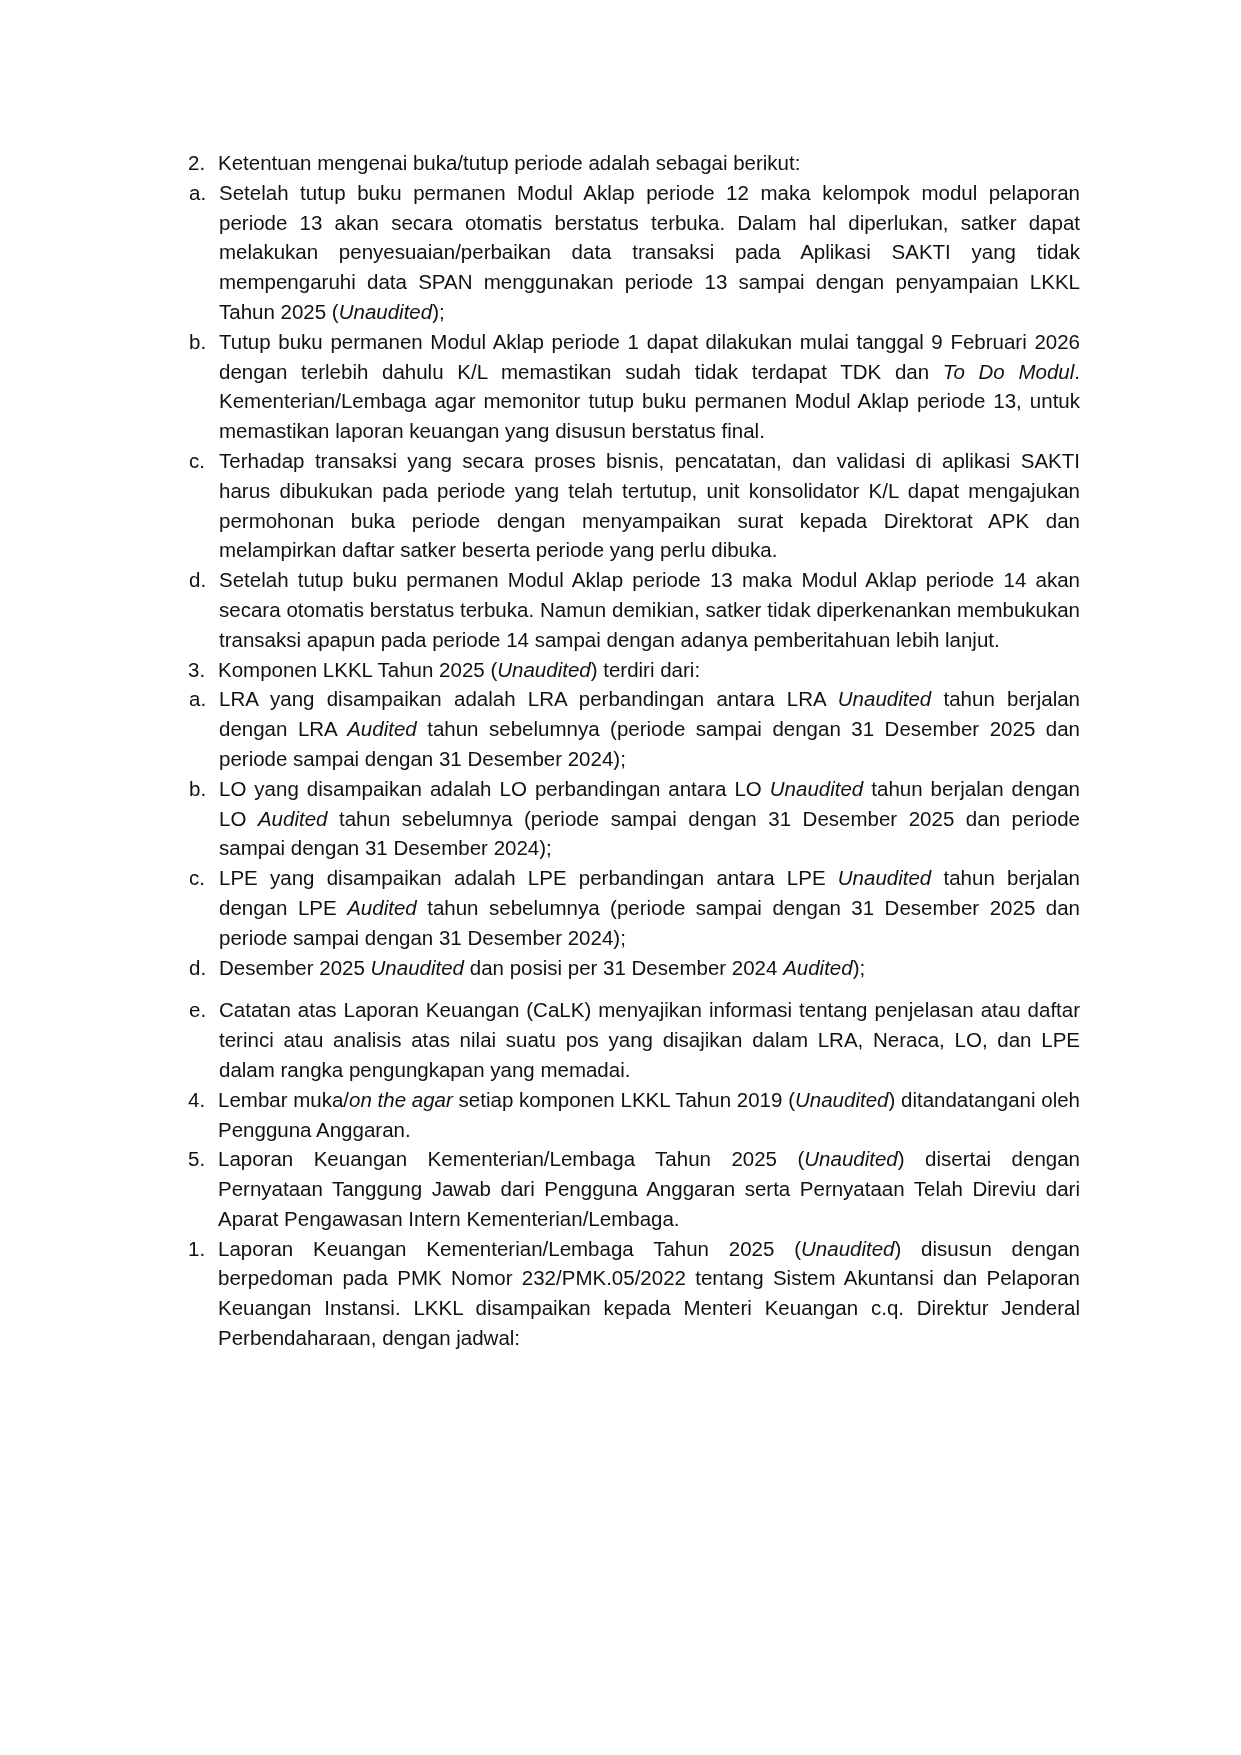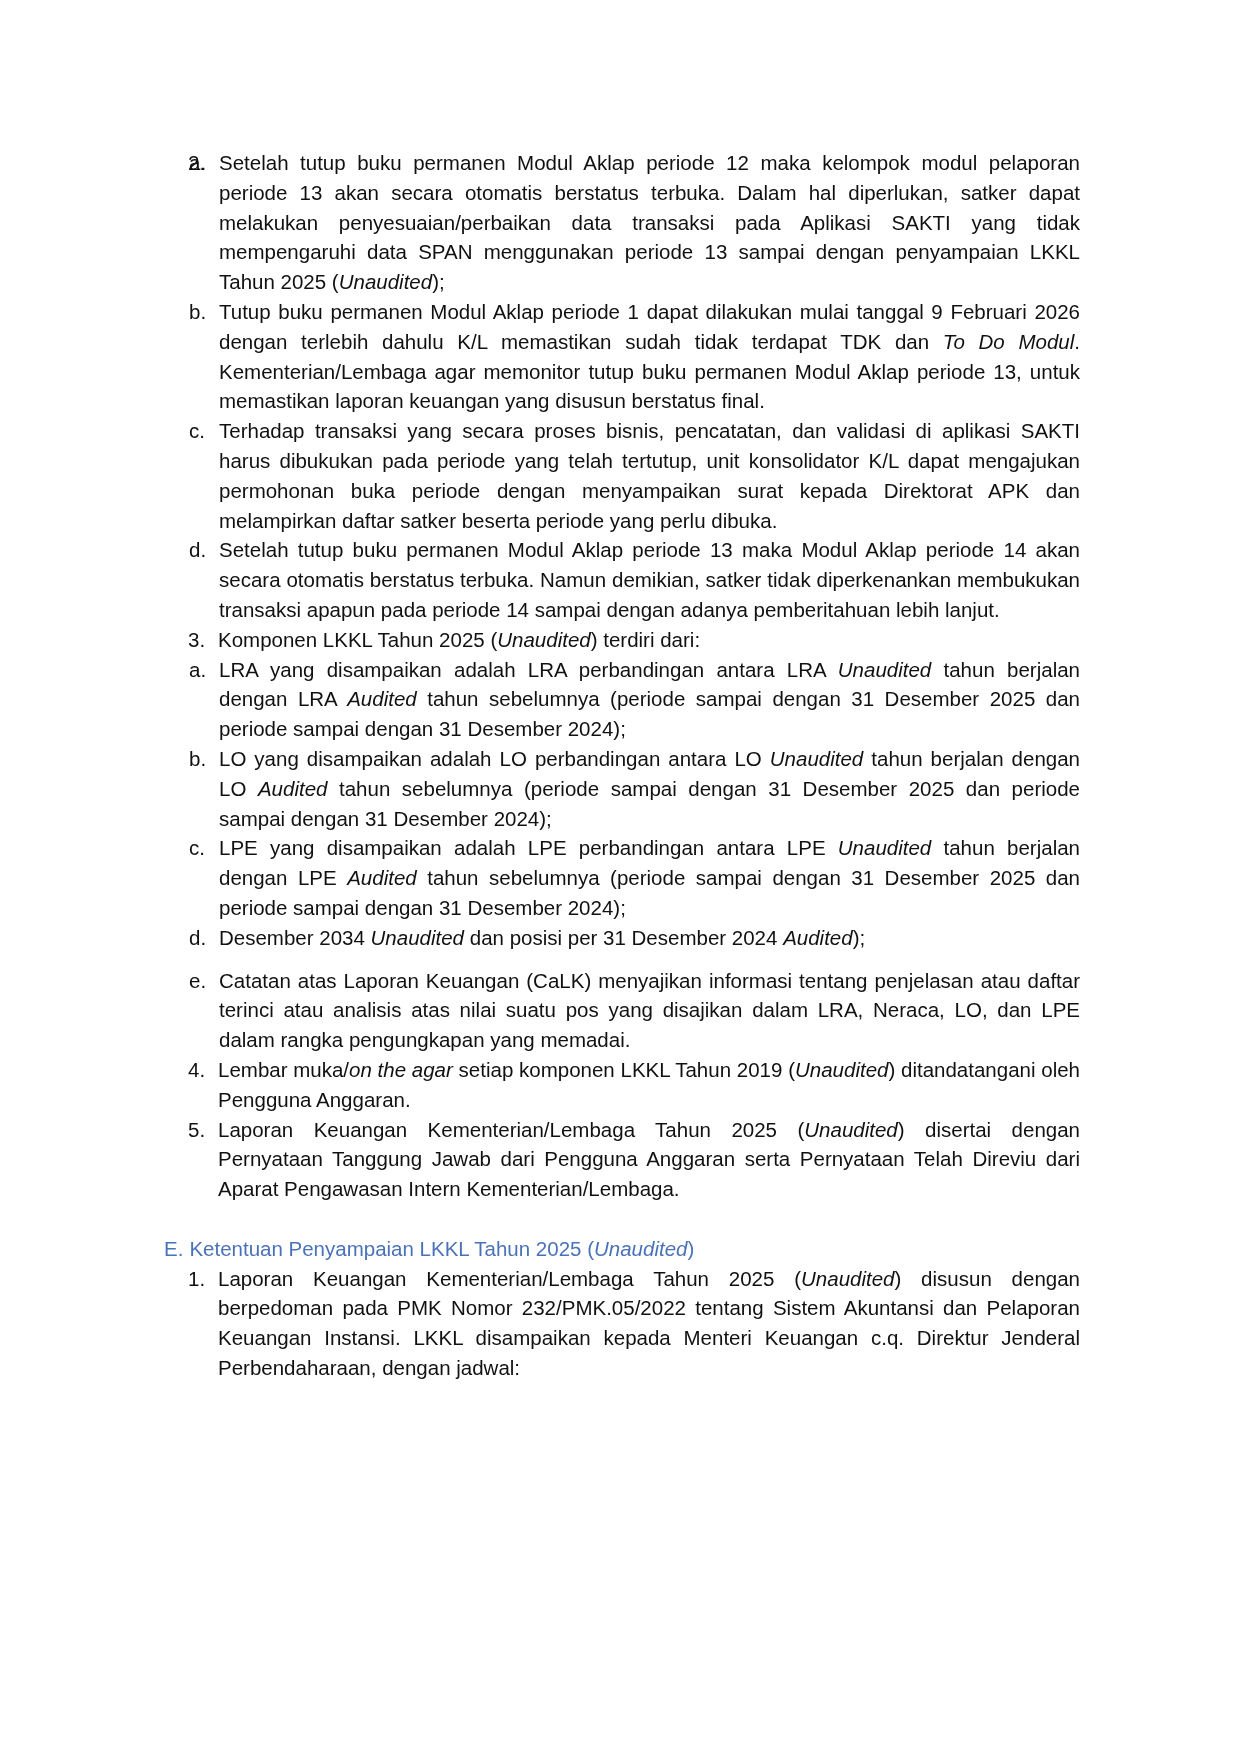--- a/index.html
+++ b/index.html
@@ -28,20 +28,21 @@
   .nowrap-block { display: block; }
 </style>
 </head>
 <body>
 
 <div class="page">
   <div class="content">
 
     <div class="item lastline-left">
       <span class="marker">2.</span>
+      <span>Ketentuan mengenai buka/tutup periode adalah sebagai berikut:</span>
     </div>
     <div class="sub">
       <div class="item lastline-left">
         <span class="marker">a.</span>
         <span>Setelah tutup buku permanen Modul Aklap periode 12 maka kelompok modul pelaporan periode 13 akan secara otomatis berstatus terbuka. Dalam hal diperlukan, satker dapat melakukan penyesuaian/perbaikan data transaksi pada Aplikasi SAKTI yang tidak mempengaruhi data SPAN menggunakan periode 13 sampai dengan penyampaian LKKL Tahun 2025 (</span><em>Unaudited</em><span>);</span>
       </div>
       <div class="item lastline-left">
         <span class="marker">b.</span>
         <span>Tutup buku permanen Modul Aklap periode 1 dapat dilakukan mulai tanggal 9 Februari 2026 dengan terlebih dahulu K/L memastikan sudah tidak terdapat TDK dan </span><em>To Do Modul</em><span>. Kementerian/Lembaga agar memonitor tutup buku permanen Modul Aklap periode 13, untuk memastikan laporan keuangan yang disusun berstatus final.</span>
       </div>
@@ -67,41 +68,38 @@
       <div class="item lastline-left">
         <span class="marker">b.</span>
         <span>LO yang disampaikan adalah LO perbandingan antara LO </span><em>Unaudited</em><span> tahun berjalan dengan LO </span><em>Audited</em><span> tahun sebelumnya (periode sampai dengan 31 Desember 2025 dan periode sampai dengan 31 Desember 2024);</span>
       </div>
       <div class="item lastline-left">
         <span class="marker">c.</span>
         <span>LPE yang disampaikan adalah LPE perbandingan antara LPE </span><em>Unaudited</em><span> tahun berjalan dengan LPE </span><em>Audited</em><span> tahun sebelumnya (periode sampai dengan 31 Desember 2025 dan periode sampai dengan 31 Desember 2024);</span>
       </div>
       <div class="item">
         <span class="marker">d.</span>
-        <span class="nowrap-block lastline-left"><span>Desember 2034 </span><em>Unaudited</em><span> dan posisi per 31 Desember 2024 </span><em>Audited</em><span>);</span></span>
+        <span class="nowrap-block lastline-left"><span>Desember 2025 </span><em>Unaudited</em><span> dan posisi per 31 Desember 2024 </span><em>Audited</em><span>);</span></span>
       </div>
       <div class="item lastline-left gap-before">
         <span class="marker">e.</span>
         <span>Catatan atas Laporan Keuangan (CaLK) menyajikan informasi tentang penjelasan atau daftar terinci atau analisis atas nilai suatu pos yang disajikan dalam LRA, Neraca, LO, dan LPE dalam rangka pengungkapan yang memadai.</span>
       </div>
     </div>
 
     <div class="item lastline-left">
       <span class="marker">4.</span>
       <span>Lembar muka/</span><em>on the agar</em><span> setiap komponen LKKL Tahun 2019 (</span><em>Unaudited</em><span>) ditandatangani oleh Pengguna Anggaran.</span>
     </div>
 
     <div class="item lastline-left">
       <span class="marker">5.</span>
       <span>Laporan Keuangan Kementerian/Lembaga Tahun 2025 (</span><em>Unaudited</em><span>) disertai dengan Pernyataan Tanggung Jawab dari Pengguna Anggaran serta Pernyataan Telah Direviu dari Aparat Pengawasan Intern Kementerian/Lembaga.</span>
     </div>
 
-    <div class="section-heading" style="color: rgb(74, 114, 184);">
-      <span class="marker">E.</span><span>Ketentuan Penyampaian LKKL Tahun 2025 (</span><em>Unaudited</em><span>)</span>
-    </div>
 
     <div class="item lastline-left">
       <span class="marker">1.</span>
       <span>Laporan Keuangan Kementerian/Lembaga Tahun 2025 (</span><em>Unaudited</em><span>) disusun dengan berpedoman pada PMK Nomor 232/PMK.05/2022 tentang Sistem Akuntansi dan Pelaporan Keuangan Instansi. LKKL disampaikan kepada Menteri Keuangan c.q. Direktur Jenderal Perbendaharaan, dengan jadwal:</span>
     </div>
 
   </div>
 </div>
 
 </body></html>

